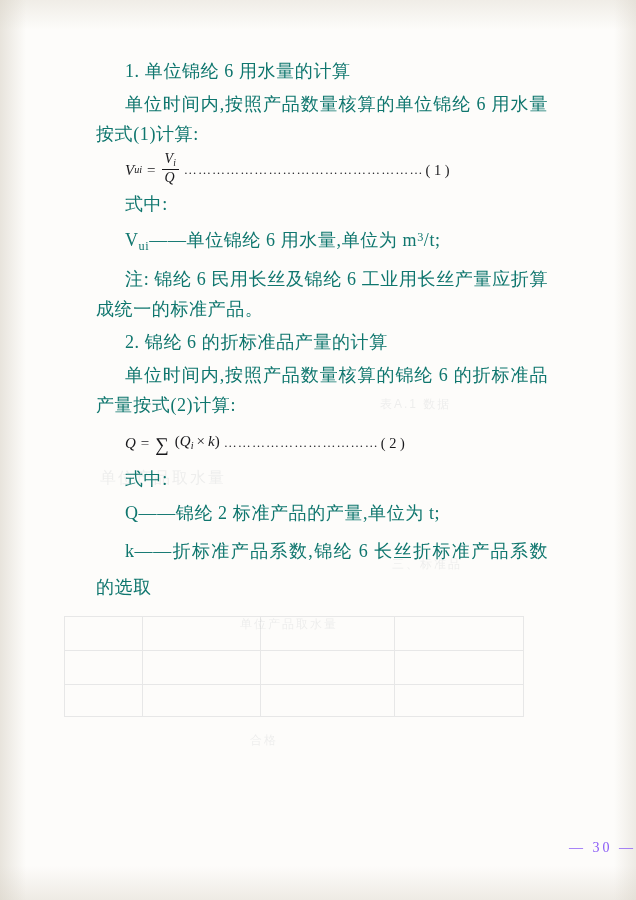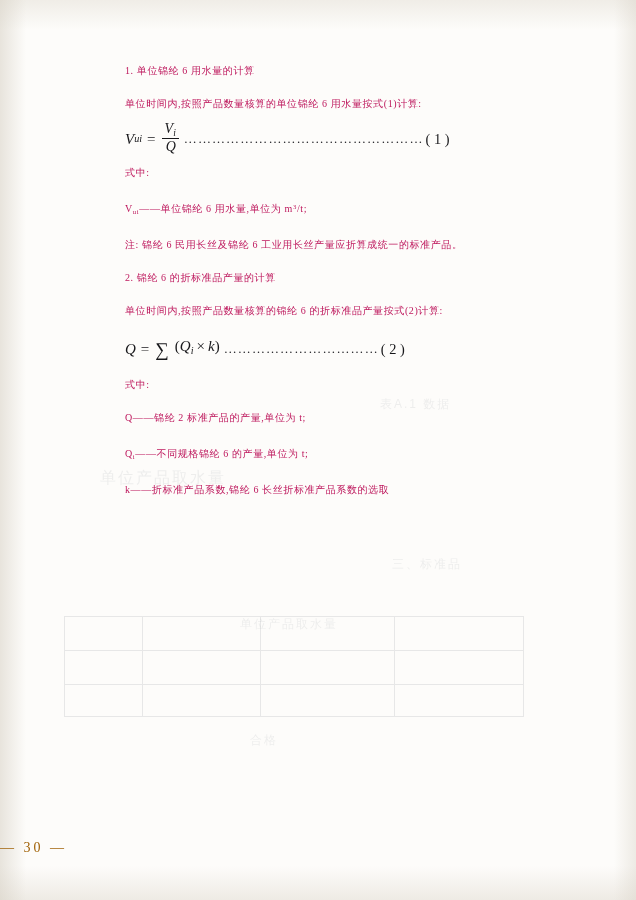--- a/index.html
+++ b/index.html
@@ -40,42 +40,42 @@
     letter-spacing: 2px;
   }
   .content {
     position: absolute;
     left: 96px;
     top: 56px;
     width: 452px;
   }
   p {
     margin: 0 0 3px 0;
-    font-size: 10px;
+    font-size: 18px;
     line-height: 30.2px;
-    color: #be185d;
+    color: #0f766e;
     letter-spacing: 0.6px;
     text-align: justify;
   }
   .indent {
     text-indent: 29px;
   }
   .formula {
     margin: 2px 0 2px 0;
     padding-left: 29px;
     font-size: 15px;
     line-height: 34px;
     color: #17171a;
     display: flex;
     align-items: center;
   }
   .frac {
     display: inline-flex;
     flex-direction: column;
-    align-items: flex-end;
+    align-items: flex-start;
     vertical-align: middle;
     line-height: 1.05;
     margin: 0 1px;
     position: relative;
     top: -1px;
   }
   .frac .num {
     font-style: italic;
     font-family: "Liberation Serif", serif;
     font-size: 14px;
@@ -122,23 +122,23 @@
     line-height: 1;
     position: relative;
     top: 1px;
     margin: 0 2px 0 1px;
   }
   .footer {
     position: absolute;
     left: 0;
     right: 0;
     bottom: 44px;
-    text-align: left;
+    text-align: right;
     font-size: 14px;
-    color: #a16207;
+    color: #8b5cf6;
     letter-spacing: 3px;
     font-family: "Liberation Serif", serif;
   }
   .ghost-table {
     position: absolute;
     left: 64px;
     top: 616px;
     width: 460px;
     height: 100px;
     opacity: 0.13;
@@ -211,21 +211,20 @@
       <span class="sigma">∑</span>
       <span style="margin-left:4px;"><span>(</span><span class="ital">Q</span><span class="ital sub">i</span><span style="margin:0 3px;">×</span><span class="ital">k</span><span>)</span></span>
       <span class="dots">……………………………</span>
       <span class="eqno">( 2 )</span>
     </div>
 
     <p class="indent">式中:</p>
 
     <p class="indent"><span>Q</span><span class="sub"></span><span>——锦纶 2 标准产品的产量,单位为 t;</span></p>
 
-    <p class="indent"><span>Q</span><span class="sub">i</span><span>——不同规格锦纶 6 的产量,单位为 t;</span></p>
 
     <p class="indent"><span>k</span><span class="sub"></span><span>——折标准产品系数,锦纶 6 长丝折标准产品系数的选取</span></p>
 
   </div>
 
   <div class="footer">— 30 —</div>
 
 </div>
 
 </body></html>

